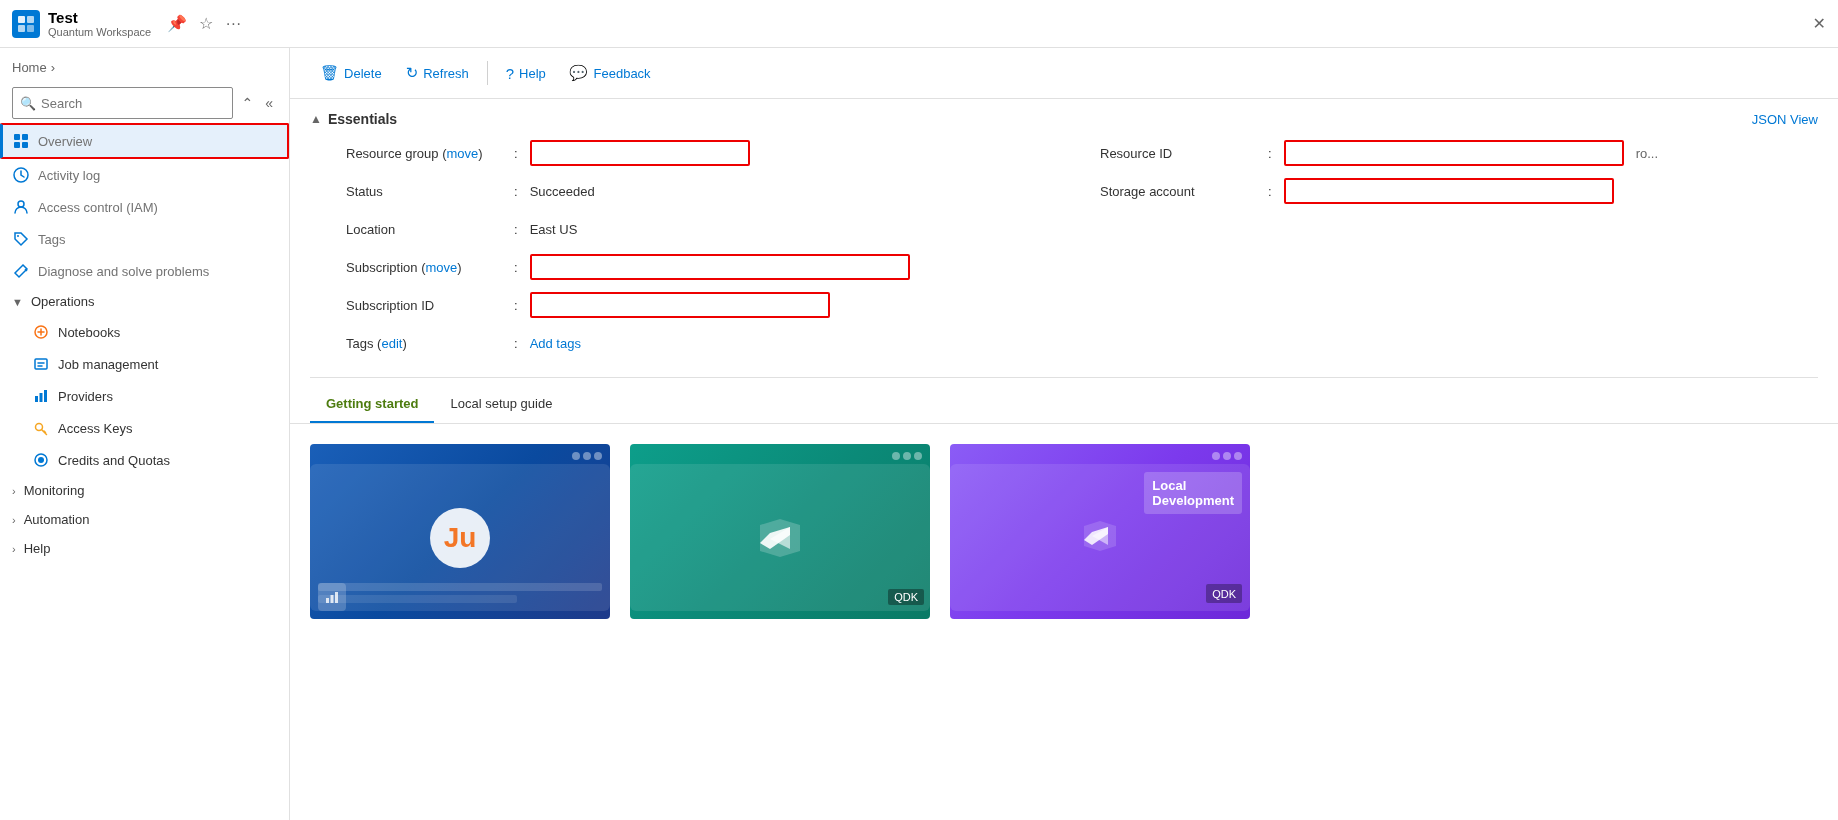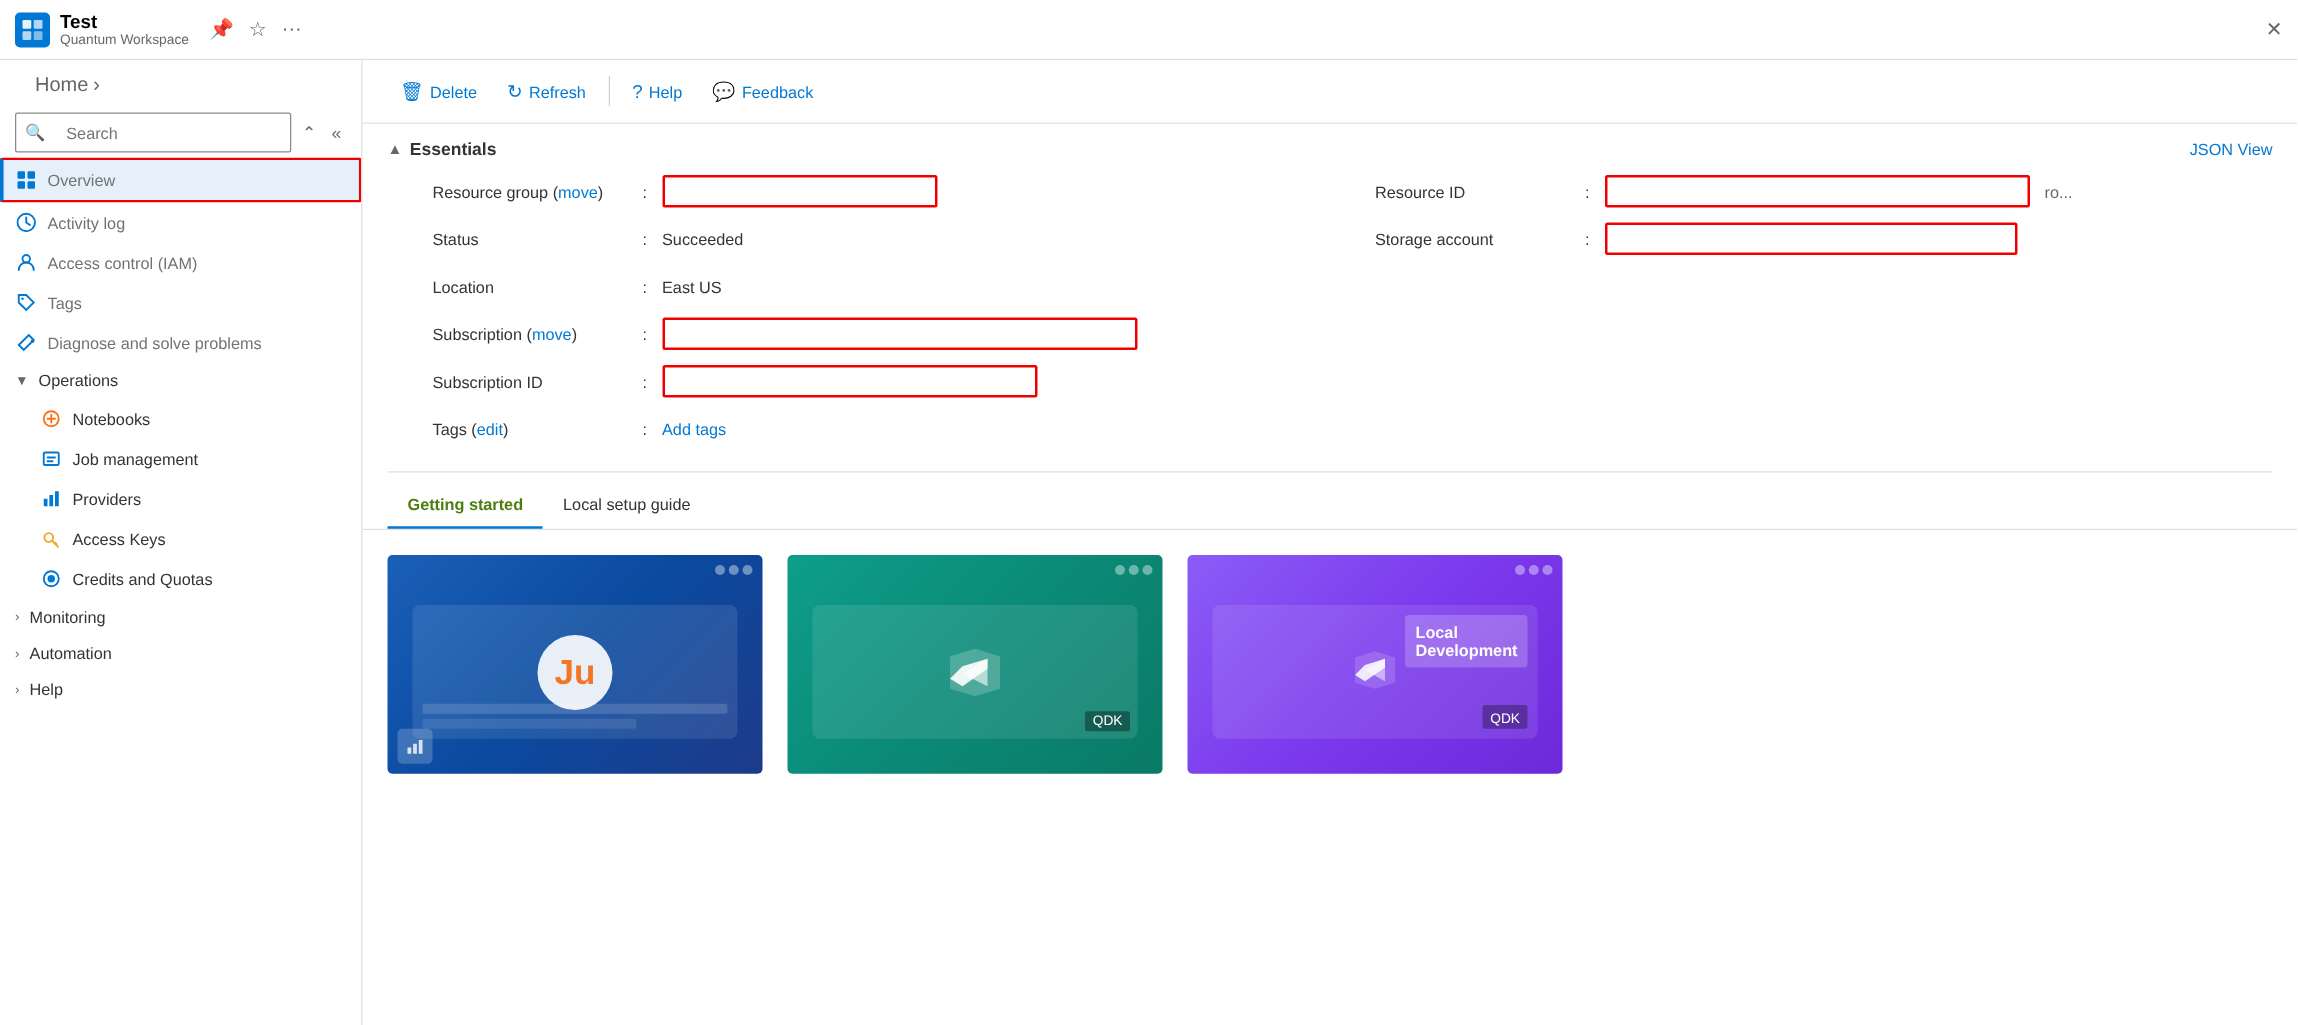--- a/index.html
+++ b/index.html
@@ -17,21 +17,21 @@
     .spacer { flex: 1; }
     .close-btn { color: #666; cursor: pointer; font-size: 16px; }
 
     
     .main-layout { display: flex; flex: 1; overflow: hidden; }
 
     
     .sidebar { width: 290px; min-width: 290px; background: #fff; border-right: 1px solid #e0e0e0; display: flex; flex-direction: column; overflow-y: auto; padding: 8px 0; }
 
     
-    .breadcrumb { padding: 4px 12px 8px 12px; font-size: 16px; color: #0078d4; display: flex; gap: 4px; cursor: pointer; margin-left: 16px; }
+    .breadcrumb { padding: 4px 12px 8px 12px; font-size: 13px; color: #0078d4; display: flex; gap: 4px; cursor: pointer; }
     .breadcrumb span { color: #666; }
 
     
     .nav-item { display: flex; align-items: center; padding: 7px 12px; cursor: pointer; gap: 8px; font-size: 13px; color: #737373; }
     .nav-item.active { background: #e5f0fb; border-left: 3px solid #0078d4; padding-left: 9px; }
     .nav-item .nav-icon { width: 18px; height: 18px; display: flex; align-items: center; justify-content: center; flex-shrink: 0; }
     .nav-item .nav-label { flex: 1; }
 
     .nav-section-header { display: flex; align-items: center; padding: 7px 12px; cursor: pointer; gap: 8px; font-size: 13px; color: #333; font-weight: 500; }
     .nav-section-header .chevron { font-size: 11px; color: #666; }
@@ -80,42 +80,42 @@
     .tab-item { padding: 10px 16px; cursor: pointer; font-size: 13px; color: #333; border-bottom: 2px solid transparent; }
     .tab-item.active { color: #4d7c0f; border-bottom: 2px solid #0078d4; font-weight: 600; }
 
     
     .cards-area { padding: 20px; display: flex; gap: 20px; flex-wrap: wrap; }
     .card { width: 300px; height: 175px; border-radius: 4px; overflow: hidden; position: relative; flex-shrink: 0; }
     .card-jupyter { background: linear-gradient(135deg, #1a5fb8, #0a4a9f, #1e3a8a); }
     .card-vscode { background: linear-gradient(135deg, #0d9e8a, #0b8a78, #0a7a65); }
     .card-local { background: linear-gradient(135deg, #8b5cf6, #7c3aed, #6d28d9); }
 
-    .card-content { padding: 20px; height: 100%; display: flex; flex-direction: column; position: relative; }
+    .card-content { padding: 0; height: 100%; display: flex; flex-direction: column; position: relative; }
     .card-inner { background: rgba(255,255,255,0.1); border-radius: 6px; margin: 8px 0; padding: 12px; flex: 1; display: flex; align-items: center; justify-content: center; position: relative; }
 
     
     .jupyter-icon { width: 60px; height: 60px; border-radius: 50%; background: rgba(255,255,255,0.9); display: flex; align-items: center; justify-content: center; }
     .jupyter-icon-inner { font-size: 28px; }
 
     
     .vscode-icon { width: 60px; height: 60px; display: flex; align-items: center; justify-content: center; }
 
     
     .local-dev-text { color: #fff; font-size: 13px; font-weight: 600; text-align: left; }
 
     
     .card-dots { position: absolute; top: 8px; right: 8px; display: flex; gap: 3px; }
     .card-dot { width: 8px; height: 8px; border-radius: 50%; background: rgba(255,255,255,0.4); }
     .card-label { position: absolute; bottom: 16px; right: 12px; background: rgba(0,0,0,0.3); padding: 2px 6px; border-radius: 2px; color: #fff; font-size: 11px; }
 
     
     .search-nav-area { display: flex; align-items: center; gap: 4px; padding: 4px 12px; }
     .search-wrapper { flex: 1; position: relative; }
-    .search-input-field { width: 100%; height: 32px; border: 1px solid #8a8a8a; border-radius: 2px; padding: 0 8px 0 40px; font-size: 13px; outline: none; }
+    .search-input-field { width: 100%; height: 32px; border: 1px solid #8a8a8a; border-radius: 2px; padding: 0 8px 0 28px; font-size: 13px; outline: none; }
     .search-input-icon { position: absolute; left: 8px; top: 50%; transform: translateY(-50%); color: #666; font-size: 13px; }
     .icon-btn { background: none; border: none; cursor: pointer; color: #666; padding: 4px; font-size: 14px; }
 
     
     .nav-overview-box { border: 2px solid #e00; border-radius: 2px; }
   </style>
 </head>
 <body>
 
 <div class="top-bar">

